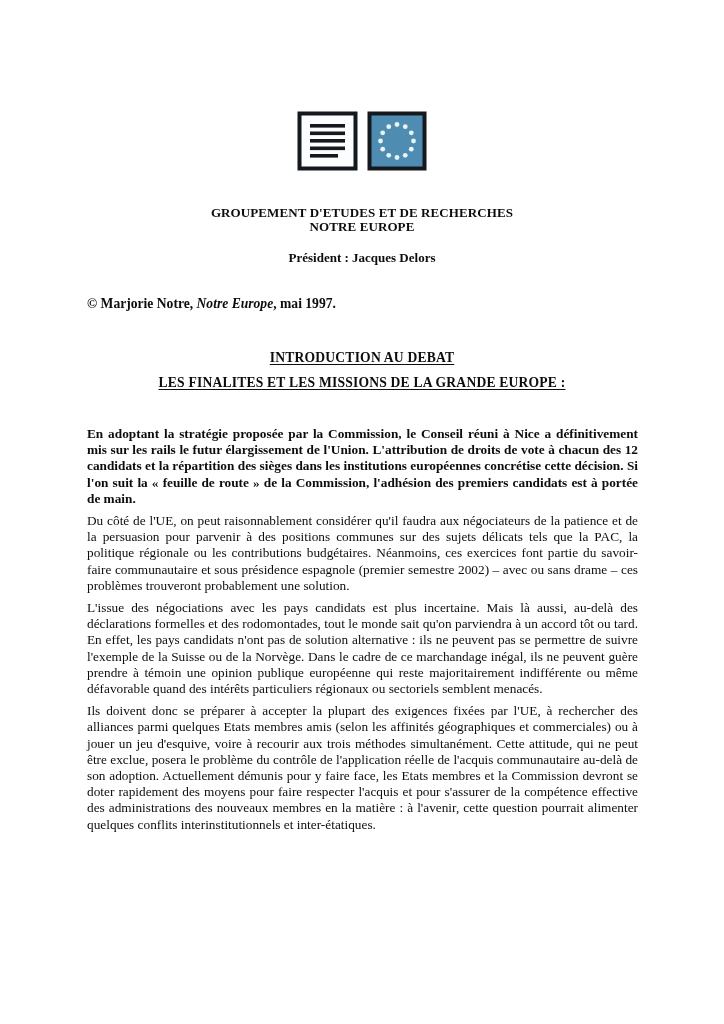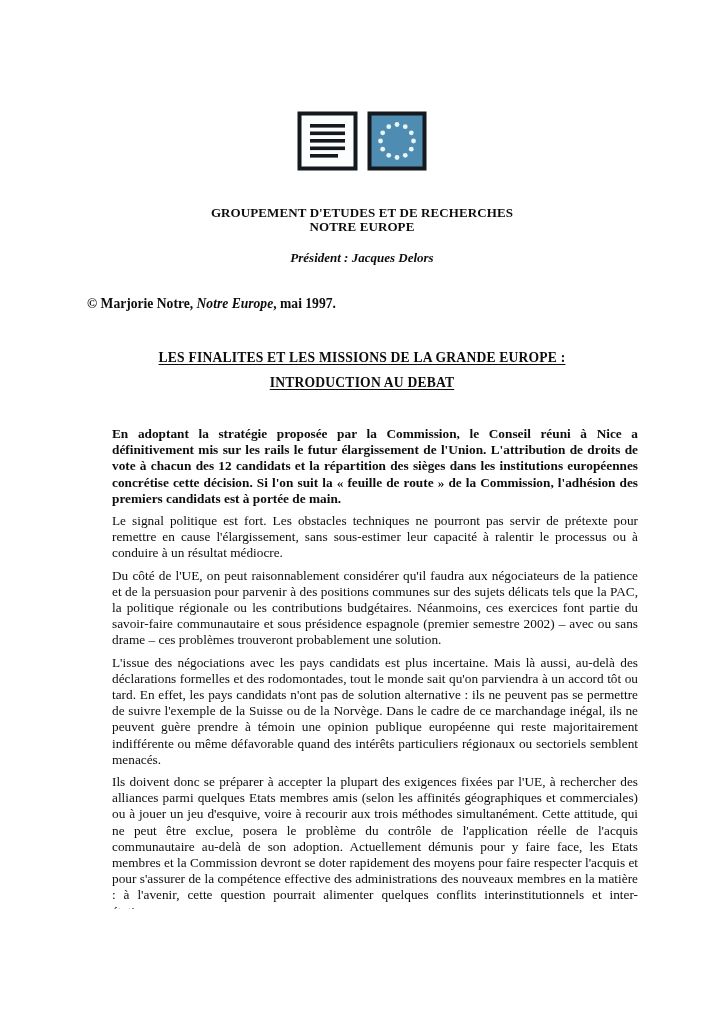--- a/index.html
+++ b/index.html
@@ -46,21 +46,20 @@
     letter-spacing: 0.1px;
   }
   .president {
     position: absolute;
     top: 250px;
     left: 0;
     width: 100%;
     text-align: center;
     font-weight: bold;
     font-size: 13px;
-    font-style: italic;
   }
   .copyright {
     position: absolute;
     top: 296px;
     left: 87px;
     font-size: 13.6px;
     font-weight: bold;
   }
   .copyright .italic { font-style: italic; }
   .title-block {
@@ -81,21 +80,21 @@
   }
   .doc-body {
     position: absolute;
     top: 426px;
     left: 87px;
     width: 551px;
     font-size: 13.3px;
     line-height: 16.2px;
     text-align: justify;
   }
-  .doc-body p { margin-bottom: 6px; margin-left: 25px; }
+  .doc-body p { margin-bottom: 6px; }
   .doc-body p.lead { font-weight: bold; }
 </style>
 </head>
 <body>
 
 <div class="page">
 
   <div class="logos">
     <svg class="logo-box" width="61" height="60" viewBox="0 0 61 60">
       <rect class="lines-logo-frame" x="2.5" y="2.5" width="56" height="55"></rect>
@@ -125,25 +124,24 @@
   <div class="org">
     <div>GROUPEMENT D'ETUDES ET DE RECHERCHES</div>
     <div>NOTRE EUROPE</div>
   </div>
 
   <div class="president">Président : Jacques Delors</div>
 
   <div class="copyright"><span>© Marjorie Notre, </span><span class="italic">Notre Europe</span><span>, mai 1997.</span></div>
 
   <div class="title-block">
+    <div class="title-line">INTRODUCTION AU DEBAT</div>
     <div class="title-line">LES FINALITES ET LES MISSIONS DE LA GRANDE EUROPE :</div>
-    <div class="title-line">INTRODUCTION AU DEBAT</div>
   </div>
 
   <div class="doc-body">
     <p class="lead">En adoptant la stratégie proposée par la Commission, le Conseil réuni à Nice a définitivement mis sur les rails le futur élargissement de l'Union. L'attribution de droits de vote à chacun des 12 candidats et la répartition des sièges dans les institutions européennes concrétise cette décision. Si l'on suit la « feuille de route » de la Commission, l'adhésion des premiers candidats est à portée de main.</p>
-    <p>Le signal politique est fort. Les obstacles techniques ne pourront pas servir de prétexte pour remettre en cause l'élargissement, sans sous-estimer leur capacité à ralentir le processus ou à conduire à un résultat médiocre.</p>
     <p>Du côté de l'UE, on peut raisonnablement considérer qu'il faudra aux négociateurs de la patience et de la persuasion pour parvenir à des positions communes sur des sujets délicats tels que la PAC, la politique régionale ou les contributions budgétaires. Néanmoins, ces exercices font partie du savoir-faire communautaire et sous présidence espagnole (premier semestre 2002) – avec ou sans drame – ces problèmes trouveront probablement une solution.</p>
     <p>L'issue des négociations avec les pays candidats est plus incertaine. Mais là aussi, au-delà des déclarations formelles et des rodomontades, tout le monde sait qu'on parviendra à un accord tôt ou tard. En effet, les pays candidats n'ont pas de solution alternative : ils ne peuvent pas se permettre de suivre l'exemple de la Suisse ou de la Norvège. Dans le cadre de ce marchandage inégal, ils ne peuvent guère prendre à témoin une opinion publique européenne qui reste majoritairement indifférente ou même défavorable quand des intérêts particuliers régionaux ou sectoriels semblent menacés.</p>
     <p>Ils doivent donc se préparer à accepter la plupart des exigences fixées par l'UE, à rechercher des alliances parmi quelques Etats membres amis (selon les affinités géographiques et commerciales) ou à jouer un jeu d'esquive, voire à recourir aux trois méthodes simultanément. Cette attitude, qui ne peut être exclue, posera le problème du contrôle de l'application réelle de l'acquis communautaire au-delà de son adoption. Actuellement démunis pour y faire face, les Etats membres et la Commission devront se doter rapidement des moyens pour faire respecter l'acquis et pour s'assurer de la compétence effective des administrations des nouveaux membres en la matière : à l'avenir, cette question pourrait alimenter quelques conflits interinstitutionnels et inter-étatiques.</p>
   </div>
 
 </div>
 
 </body></html>

